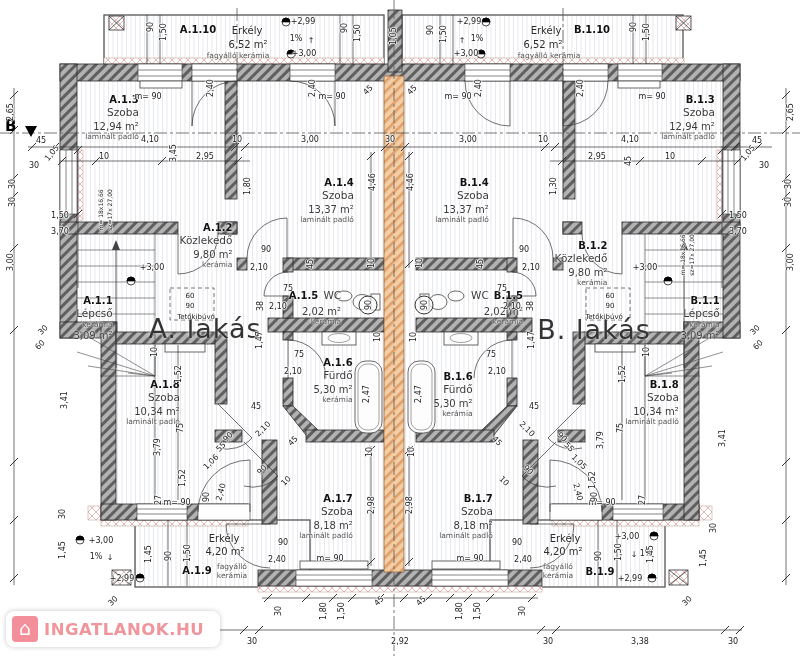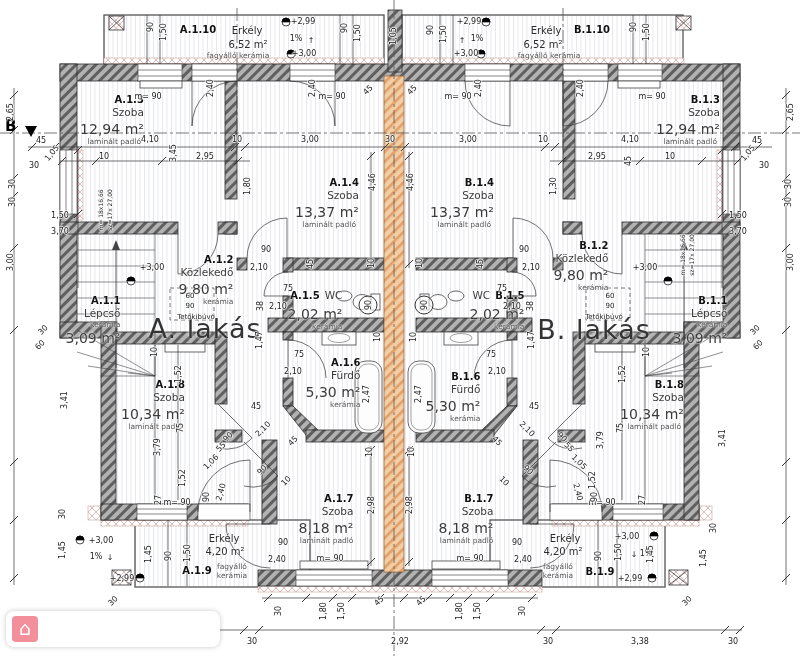--- a/index.html
+++ b/index.html
@@ -9,21 +9,21 @@
   
   .fl{position:absolute;transform:translate(-50%,-50%);white-space:nowrap;color:#2b2b2b;
       font-size:10px;text-shadow:0 0 2px #fff,0 0 2px #fff;}
   .fl.bold{font-weight:bold;color:#111;}
   .fl.small{font-size:7.5px;color:#555;white-space:normal;text-align:center;line-height:1.15;}
   
   .rb{position:absolute;transform:translate(-50%,0);text-align:right;color:#3a3a3a;line-height:1.3;
       text-shadow:0 0 2px #fff,0 0 2px #fff;}
   .rb .rid{font-weight:bold;font-size:10px;color:#111;}
   .rb .rnm{font-size:10.5px;}
-  .rb .rar{font-size:14px;}
+  .rb .rar{font-size:10px;}
   .rb .rfl{font-size:7.5px;color:#555;max-width:58px;margin:0 auto;line-height:1.15;}
   
   .dim{position:absolute;font-size:8px;color:#222;white-space:nowrap;
        text-shadow:-1px 0 1px #fff,1px 0 1px #fff,0 1px 1px #fff,0 -1px 1px #fff;}
   .dim.circ{border:1px solid #333;border-radius:50%;width:17px;height:17px;line-height:17px;
             text-align:center;background:rgba(255,255,255,.6);}
   .apt{position:absolute;transform:translate(-50%,0);font-size:27px;color:#333;letter-spacing:1px;
        text-shadow:0 0 3px #fff;}
   .secB{position:absolute;left:5px;top:117px;font-weight:bold;font-size:15px;color:#000;}
   .secTri{position:absolute;left:25px;top:126px;width:0;height:0;
@@ -323,21 +323,21 @@
     <div class="rnm">Szoba</div>
     <div class="rar">13,37 m²</div>
     <div class="rfl">laminált padló</div>
   </div>
   <div class="rb" style="left:462px;top:176px">
     <div class="rid">B.1.4</div>
     <div class="rnm">Szoba</div>
     <div class="rar">13,37 m²</div>
     <div class="rfl">laminált padló</div>
   </div>
-  <div class="rb" style="left:206px;top:253px">
+  <div class="rb" style="left:206px;top:221px">
     <div class="rid">A.1.2</div>
     <div class="rnm">Közlekedő</div>
     <div class="rar">9,80 m²</div>
     <div class="rfl">kerámia</div>
   </div>
   <div class="rb" style="left:581px;top:239px">
     <div class="rid">B.1.2</div>
     <div class="rnm">Közlekedő</div>
     <div class="rar">9,80 m²</div>
     <div class="rfl">kerámia</div>
@@ -606,16 +606,17 @@
       <div class="dim" style="left: 640px; top: 641px; transform: translate(-50%, -50%) rotate(0deg);">3,38</div>
       <div class="dim" style="left: 733px; top: 641px; transform: translate(-50%, -50%) rotate(0deg);">30</div>
       <div class="dim" style="left: 40px; top: 345px; transform: translate(-50%, -50%) rotate(-45deg);">60</div>
       <div class="dim" style="left: 43px; top: 330px; transform: translate(-50%, -50%) rotate(-45deg);">30</div>
       <div class="dim" style="left: 758px; top: 345px; transform: translate(-50%, -50%) rotate(-45deg);">60</div>
       <div class="dim" style="left: 755px; top: 330px; transform: translate(-50%, -50%) rotate(-45deg);">30</div>
     </div>
 
   <div class="ingatlanok">
     <span class="house-badge">⌂</span>
+    <span class="txt">INGATLANOK.HU</span>
   </div>
 
 
 </div>
 
 </body></html>

